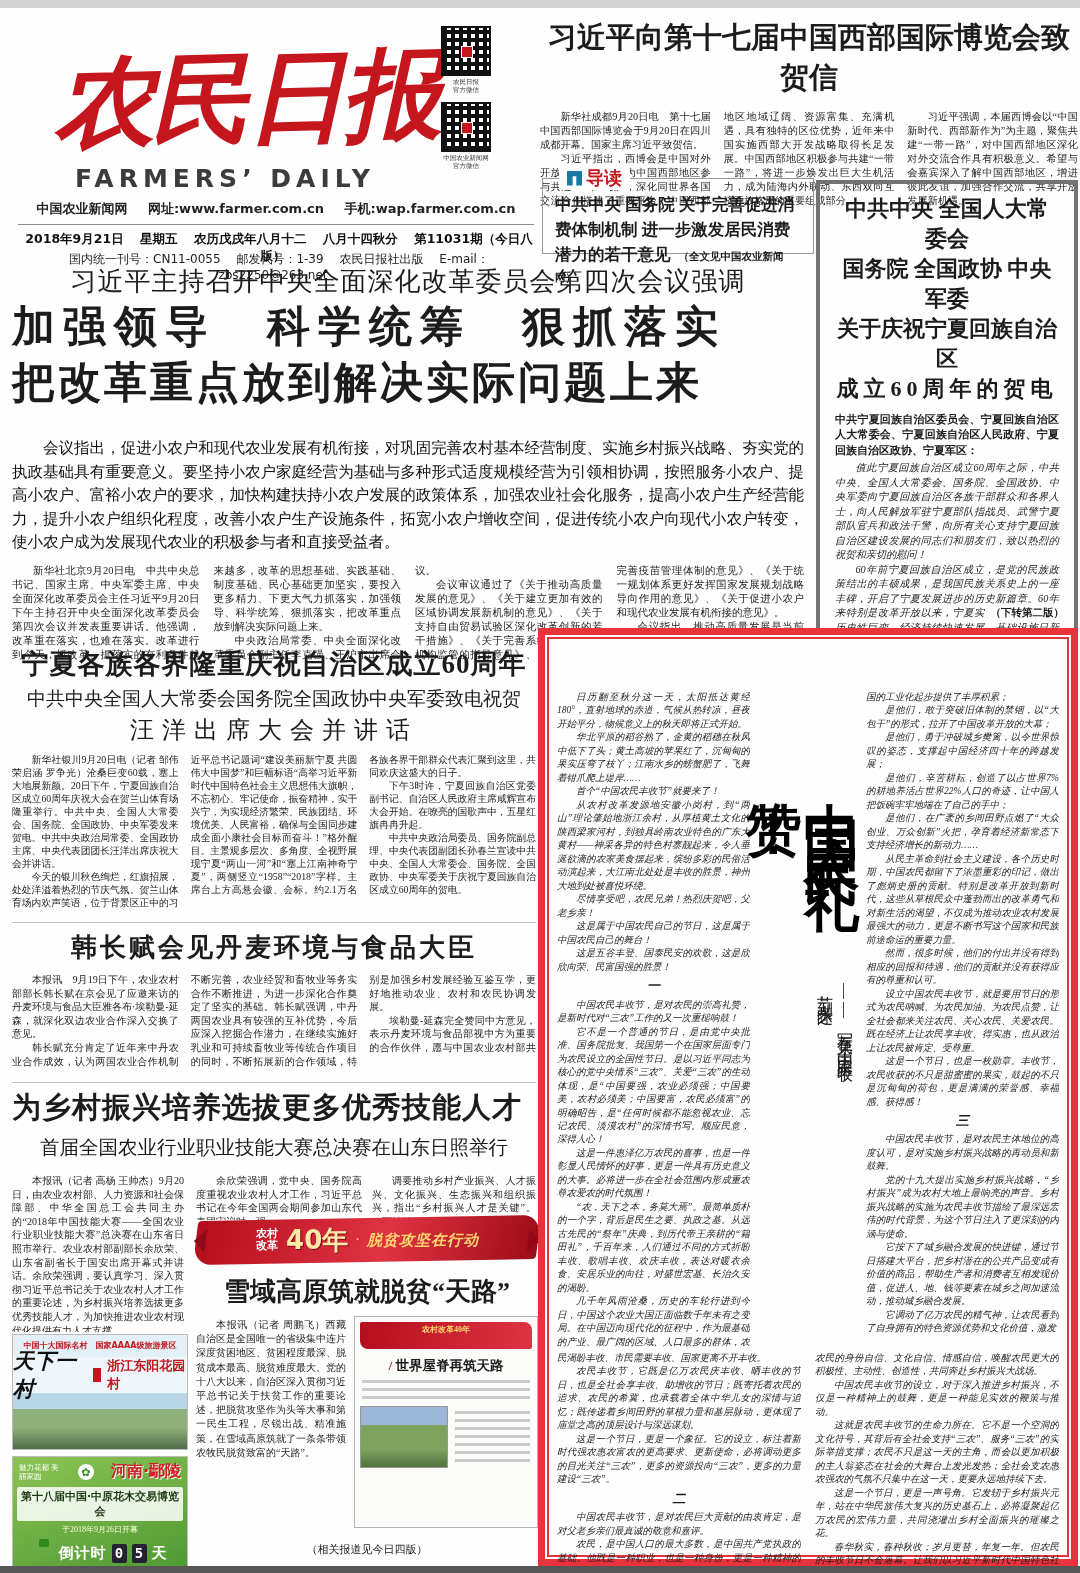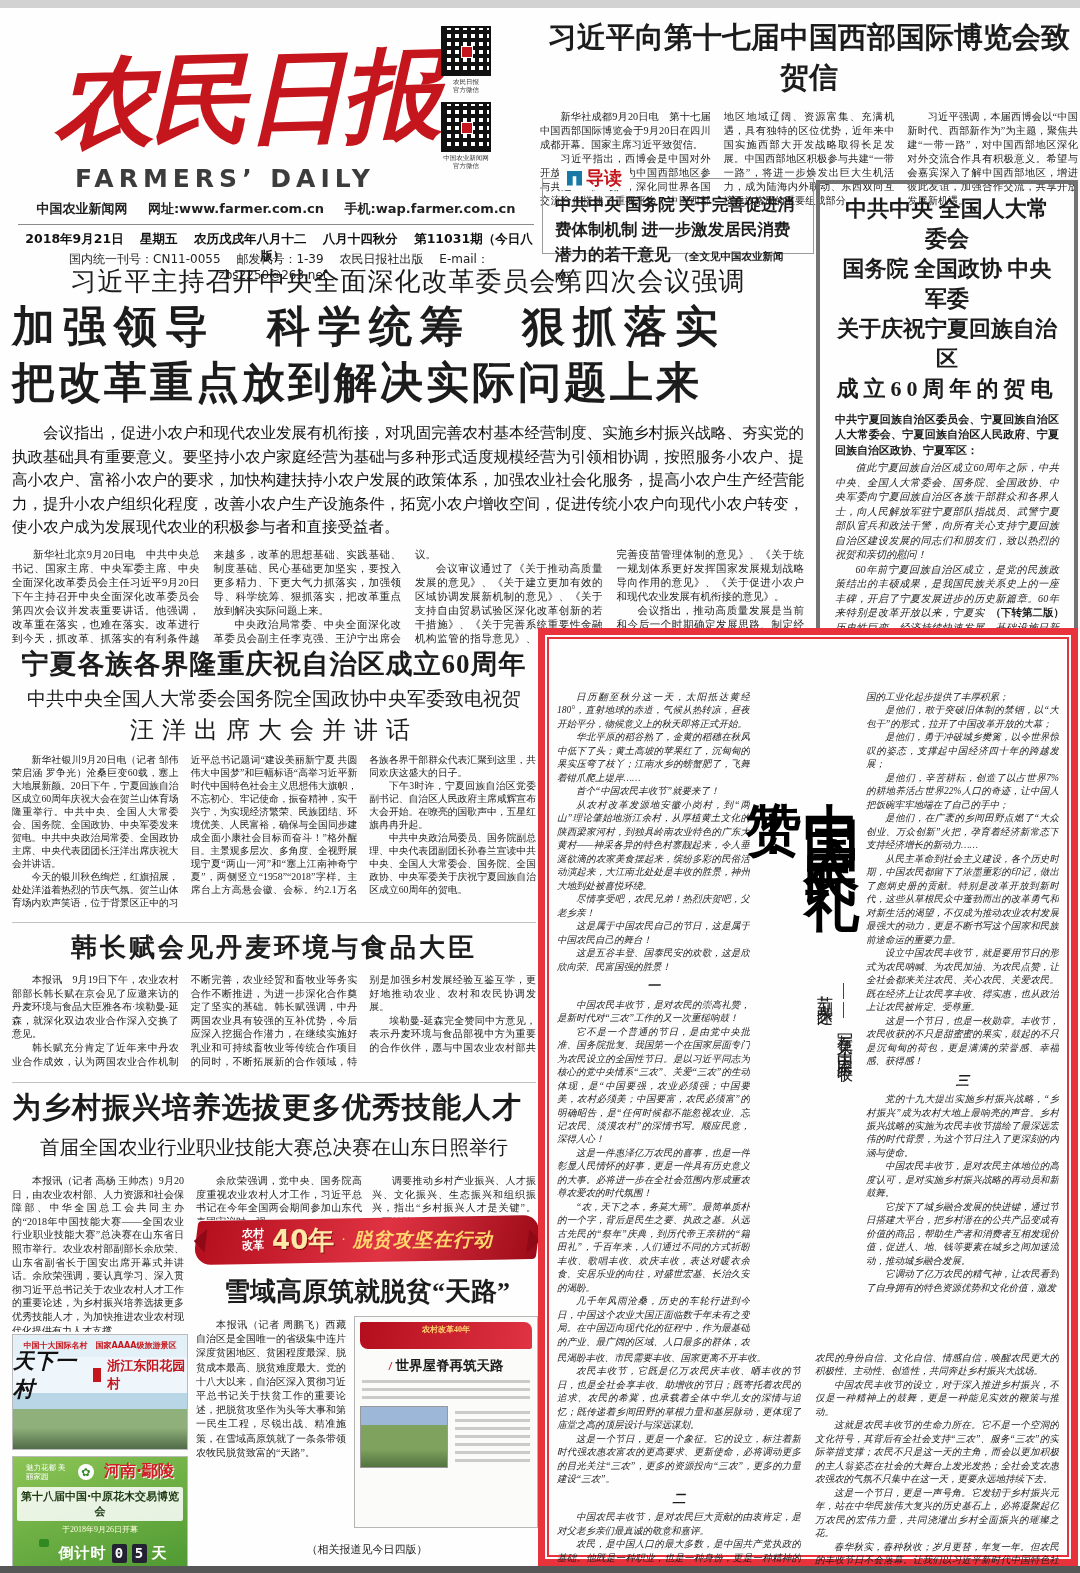--- a/index.html
+++ b/index.html
@@ -54,21 +54,21 @@
   #gretel-addr { margin-top:8px; font-size:11px; font-weight:bold; line-height:1.4; font-family:"DejaVu Sans",sans-serif; }
   #gretel-body { margin-top:3px; font-size:10.2px; line-height:1.42; font-style:italic; }
   #gretel-turn { position:absolute; right:10px; bottom:8px; font-size:10.5px; font-weight:bold; background:#fefefe; padding-left:6px; }
 
   
   #reform { left:12px; top:264px; width:792px; }
   #reform-kicker { font-size:26px; text-align:center; letter-spacing:1px; }
   #reform-h1,#reform-h2 { font-size:43px; font-weight:bold; text-align:left; line-height:56px; }
   #reform-h1 { letter-spacing:8px; }
   #reform-h2 { letter-spacing:3px; }
-  #reform-lede { margin-top:10px; font-size:15.5px; line-height:1.52; color:#111;font-family:Liberation Serif, serif; }
+  #reform-lede { margin-top:26px; font-size:15.5px; line-height:1.52; color:#111; }
   #reform-lede p { text-indent:2em; }
   #reform-cols { margin-top:9px; height:112px; column-count:4; column-gap:14px; font-size:10.5px; line-height:1.34; overflow:hidden; }
 
   
   #celeb { left:12px; top:646px; width:524px; }
   #celeb-h { font-size:27px; font-weight:bold; text-align:center; letter-spacing:1px; }
   #celeb-s1 { font-size:19px; text-align:center; margin-top:4px; }
   #celeb-s2 { font-size:24px; text-align:center; letter-spacing:8px; margin-top:2px; }
   #celeb-cols { margin-top:7px; height:165px; column-count:3; column-gap:12px; font-size:9.8px; line-height:1.33; overflow:hidden; }
 
@@ -89,21 +89,21 @@
   
   #banner { left:196px; top:1214px; width:342px; height:52px; }
   #banner-bg { position:absolute; inset:4px 0; background:linear-gradient(100deg,#b30e1d,#e03343 55%,#9d0b18);
                transform:skewX(-8deg) rotate(-1deg); border-radius:4px 18px 4px 18px; }
   #banner-bg::before { content:""; position:absolute; left:-14px; top:8px; border:12px solid transparent; border-right-color:#8f0a16; }
   #banner-bg::after { content:""; position:absolute; right:-14px; bottom:6px; border:12px solid transparent; border-left-color:#8f0a16; }
   #banner-in { position:absolute; inset:0; display:flex; align-items:center; justify-content:center; gap:7px; color:#fff; }
   #banner-l1 { font-size:11px; font-weight:bold; width:24px; line-height:12px; text-align:center; font-family:"DejaVu Sans",sans-serif; }
   #banner-l2 { font-size:26px; font-weight:bold; color:#ffe9a8; text-shadow:1px 1px 0 #7d0a12; font-family:"DejaVu Sans",sans-serif; }
   #banner-dot { color:#ffd76e; font-size:14px; }
-  #banner-l3 { font-size:19px; font-weight:bold; font-style:italic; color:#ffd76e; letter-spacing:1px; }
+  #banner-l3 { font-size:15px; font-weight:bold; font-style:italic; color:#ffd76e; letter-spacing:1px; }
 
   
   #tibet-h { left:196px; top:1274px; width:342px; text-align:center; font-size:26px; font-weight:bold; }
   #tibet-body { left:196px; top:1318px; width:150px; height:224px; font-size:10px; line-height:1.42; overflow:hidden; }
   #inset { left:354px; top:1316px; width:184px; height:212px; border:1px solid #b5b5b5; background:#fbfbf9; padding:5px; }
   #inset-bar { height:27px; background:linear-gradient(100deg,#b30e1d,#e03343); border-radius:2px 8px 2px 8px;
                color:#ffd76e; font-size:8px; line-height:15px; text-align:center; font-weight:bold; }
   #inset-h { margin-top:8px; font-size:13.5px; font-weight:bold; text-align:center; }
   #inset-h::before { content:"/"; color:#c4161c; font-weight:bold; margin-right:3px; }
   .gbar { height:3px; background:#cbcbcb; margin:5px 2px 0; }
@@ -116,21 +116,21 @@
   
   #ad1 { left:12px; top:1334px; width:176px; height:116px; border:1px solid #bbb; overflow:hidden; }
   #ad1-top { height:22px; background:#e3f0f8; color:#c4161c; font-size:8px; font-weight:bold; text-align:center; line-height:22px; font-family:"DejaVu Sans",sans-serif; }
   #ad1-mid { height:36px; background:#eef5fb; display:flex; align-items:center; justify-content:center; gap:6px; }
   #ad1-brand { font-size:21px; font-weight:bold; font-style:italic; color:#111; }
   #ad1-seal { width:10px; height:14px; background:#c4161c; }
   #ad1-name { font-size:13px; font-weight:bold; color:#c4161c; font-family:"DejaVu Sans",sans-serif; }
   #ad1-photo { height:56px; background:linear-gradient(#b9d6e6 0 28%, #8fb07a 28% 62%, #4f6b49); }
 
   #ad2 { left:12px; top:1456px; width:176px; height:112px; border:1px solid #bbb; background:linear-gradient(160deg,#8cc455,#4f9a33); overflow:hidden; }
-  #ad2-r1 { display:flex; align-items:center; justify-content:space-between; padding:4px 13px 0; }
+  #ad2-r1 { display:flex; align-items:center; justify-content:space-between; padding:4px 6px 0; }
   #ad2-tag { font-size:7.5px; color:#fff; width:42px; line-height:9px; }
   #ad2-logo { width:16px; height:16px; background:#fff; border-radius:50%; color:#2f8a22; font-size:11px; line-height:16px; text-align:center; }
   #ad2-region { font-size:16px; font-weight:bold; color:#d01f26; text-shadow:1px 1px 0 #fff; font-family:"DejaVu Sans",sans-serif; }
   #ad2-title { margin:5px 4px 0; background:rgba(255,255,255,.85); color:#1d3a14; font-size:11px; font-weight:bold; text-align:center; padding:2px 0; border-radius:2px; font-family:"DejaVu Sans",sans-serif; }
   #ad2-open { font-size:8px; color:#fffbe0; text-align:center; margin-top:3px; }
   #ad2-r4 { display:flex; align-items:center; justify-content:center; gap:5px; margin-top:6px; }
   #ad2-mascot { width:20px; height:24px; position:relative; }
   #ad2-mascot .head { width:16px; height:16px; border-radius:50%; background:#ef86b8; margin:0 auto; }
   #ad2-mascot .body { width:10px; height:8px; background:#2f8a22; margin:-2px auto 0; border-radius:2px; }
   #ad2-cd-label { font-size:15px; font-weight:bold; color:#fff; letter-spacing:1px; font-family:"DejaVu Sans",sans-serif; }
@@ -364,25 +364,26 @@
         <div id="fsub">——写在第一个『中国农民丰收节』到来之际</div>
         <div id="fby">本报编辑部</div>
       </div>
       <div class="fcol paras jus">
           <p class="cont">国的工业化起步提供了丰厚积累；</p>
           <p>是他们，敢于突破旧体制的禁锢，以“大包干”的形式，拉开了中国改革开放的大幕；</p>
           <p>是他们，勇于冲破城乡樊篱，以令世界惊叹的姿态，支撑起中国经济四十年的跨越发展；</p>
           <p>是他们，辛苦耕耘，创造了以占世界7%的耕地养活占世界22%人口的奇迹，让中国人把饭碗牢牢地端在了自己的手中；</p>
           <p>是他们，在广袤的乡间田野点燃了“大众创业、万众创新”火把，孕育着经济新常态下支持经济增长的新动力……</p>
           <p>从民主革命到社会主义建设，各个历史时期，中国农民都留下了浓墨重彩的印记，做出了彪炳史册的贡献。特别是改革开放到新时代，这些从草根民众中蓬勃而出的改革勇气和对新生活的渴望，不仅成为推动农业农村发展最强大的动力，更是不断书写这个国家和民族前途命运的重要力量。</p>
+          <p>然而，很多时候，他们的付出并没有得到相应的回报和待遇，他们的贡献并没有获得应有的尊重和认可。</p>
           <p>设立中国农民丰收节，就是要用节日的形式为农民呐喊、为农民加油、为农民点赞，让全社会都来关注农民、关心农民、关爱农民。既在经济上让农民享丰收、得实惠，也从政治上让农民被肯定、受尊重。</p>
           <p>这是一个节日，也是一枚勋章。丰收节，农民收获的不只是甜蜜蜜的果实，鼓起的不只是沉甸甸的荷包，更是满满的荣誉感、幸福感、获得感！</p>
           <p class="secmark">三</p>
+          <p>中国农民丰收节，是对农民主体地位的高度认可，是对实施乡村振兴战略的再动员和新鼓舞。</p>
           <p>党的十九大提出实施乡村振兴战略，“乡村振兴”成为农村大地上最响亮的声音。乡村振兴战略的实施为农民丰收节描绘了最深远宏伟的时代背景，为这个节日注入了更深刻的内涵与使命。</p>
-          <p>中国农民丰收节，是对农民主体地位的高度认可，是对实施乡村振兴战略的再动员和新鼓舞。</p>
           <p>它按下了城乡融合发展的快进键，通过节日搭建大平台，把乡村潜在的公共产品变成有价值的商品，帮助生产者和消费者互相发现价值，促进人、地、钱等要素在城乡之间加速流动，推动城乡融合发展。</p>
           <p>它调动了亿万农民的精气神，让农民看到了自身拥有的特色资源优势和文化价值，激发</p>
         </div>
     </div>
     <div id="feat-bottom">
       <div class="fbcol paras jus">
           <p class="cont">民渴盼丰收、市民需要丰收、国家更离不开丰收。</p>
           <p>农民丰收节，它既是亿万农民庆丰收、晒丰收的节日，也是全社会享丰收、助增收的节日；既寄托着农民的追求、农民的希冀，也承载着全体中华儿女的深情与追忆；既传递着乡间田野的草根力量和基层脉动，更体现了庙堂之高的顶层设计与深远谋划。</p>
           <p>这是一个节日，更是一个象征。它的设立，标注着新时代强农惠农富农的更高要求、更新使命，必将调动更多的目光关注“三农”，更多的资源投向“三农”，更多的力量建设“三农”。</p>
           <p class="secmark">二</p>

